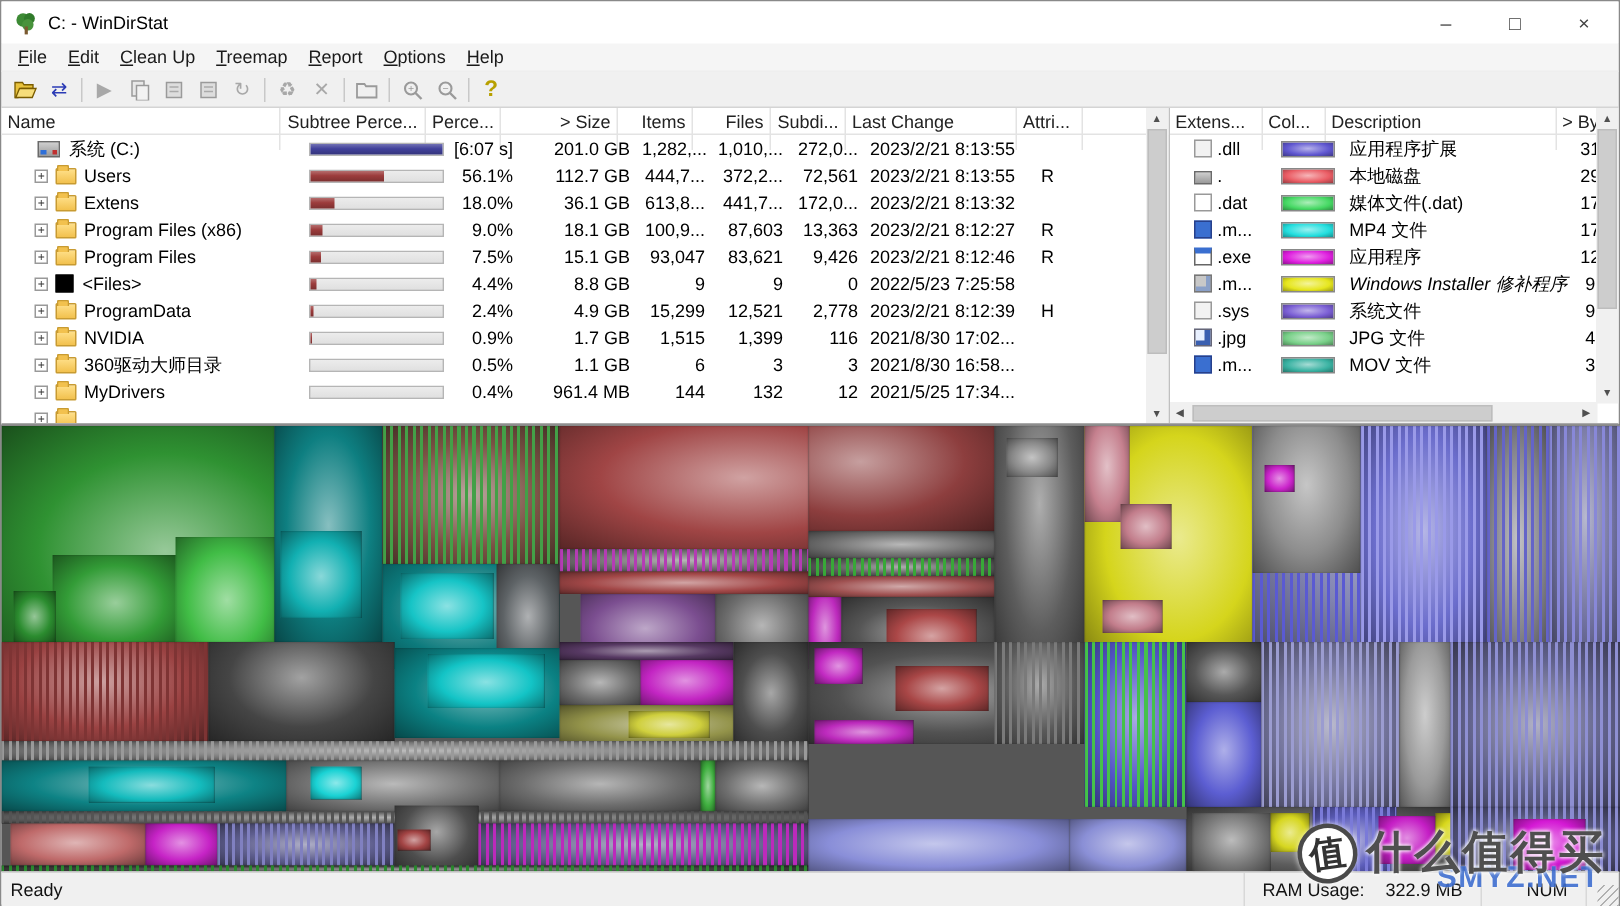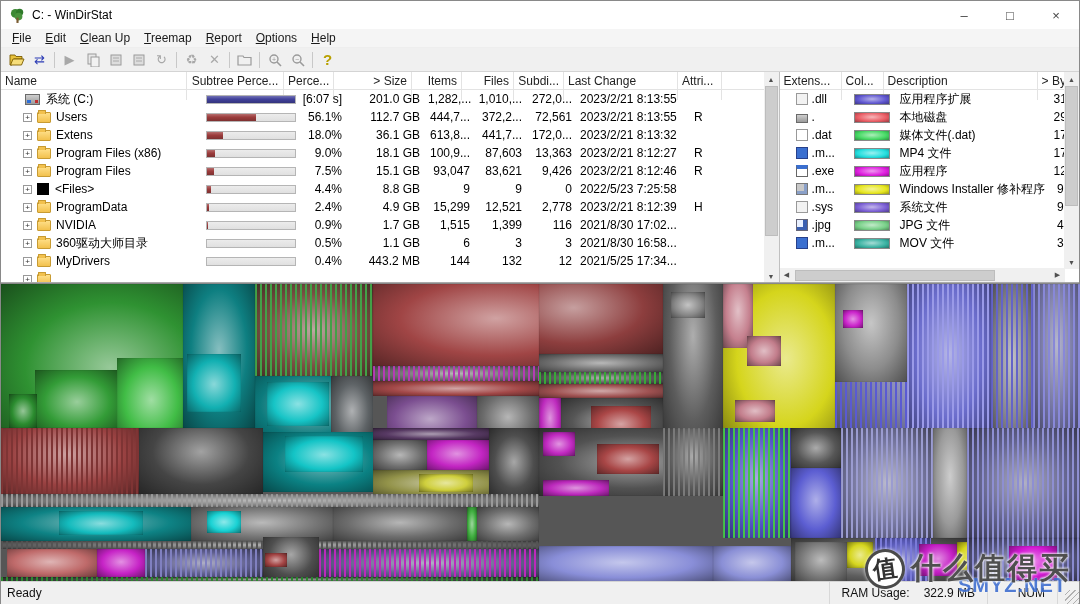--- a/index.html
+++ b/index.html
@@ -401,21 +401,21 @@
               <span class="expand-box">+</span>
               <span class="folder-ico"></span>
               <span>MyDrivers</span>
             </div>
             <div class="cell">
               <div class="bar-track">
                 <div class="bar-fill" style="width:0.4%;background:linear-gradient(rgb(181,109,109),#9c3c3c 45%,rgb(125,48,48))"></div>
               </div>
             </div>
             <div class="cell num">0.4%</div>
-            <div class="cell num">443.2 MB</div>
+            <div class="cell num">961.4 MB</div>
             <div class="cell num">144</div>
             <div class="cell num">132</div>
             <div class="cell num">12</div>
             <div class="cell">2021/5/25  17:34...</div>
             <div class="cell"></div>
             <div></div>
           </div>
           <div class="frow flgrid">
             <div class="name-cell">
               <span class="expand-box">+</span>
@@ -503,21 +503,21 @@
             <div class="cell num">12.6</div>
           </div>
           <div class="frow exgrid">
             <div class="ecell">
               <span class="ext-ico" style="background:#c8c8c8;border:1px solid #777;box-shadow:inset -3px -3px 0 #8aa0c8;"></span>
               <span>.m...</span>
             </div>
             <div class="ecell">
               <span class="swatch" style="background:radial-gradient(ellipse at 50% 45%,rgb(244,244,154) 0%,#e6e61e 60%,rgb(150,150,20) 100%)"></span>
             </div>
-            <div class="cell" style="white-space:nowrap;">Windows Installer 修补程序</div>
+            <div class="cell" style="white-space:nowrap;font-style:italic;">Windows Installer 修补程序</div>
             <div class="cell num">9.6</div>
           </div>
           <div class="frow exgrid">
             <div class="ecell">
               <span class="ext-ico" style="background:#f2f2f2;border:1px solid #999;"></span>
               <span>.sys</span>
             </div>
             <div class="ecell">
               <span class="swatch" style="background:radial-gradient(ellipse at 50% 45%,rgb(195,183,236) 0%,#7a5ed4 60%,rgb(79,61,138) 100%)"></span>
             </div>

